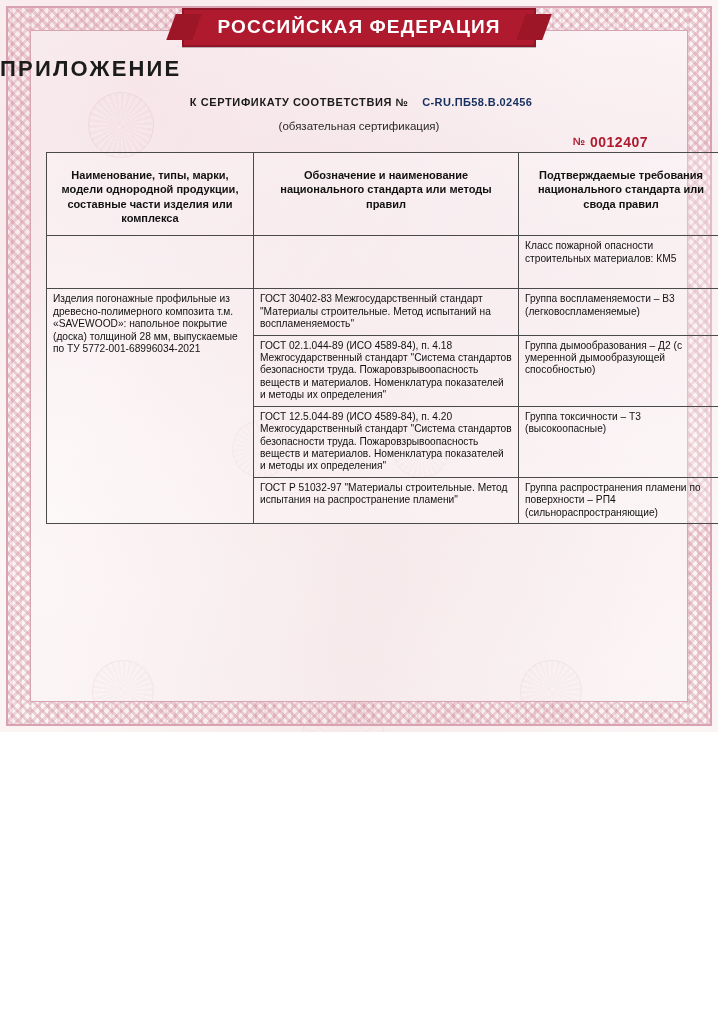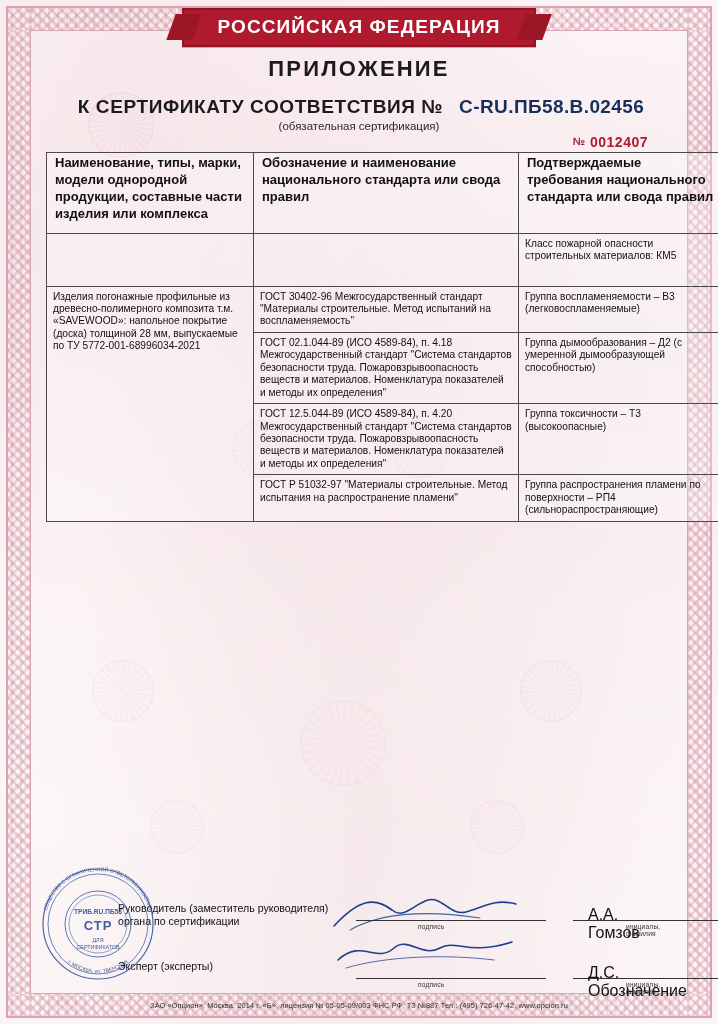--- a/index.html
+++ b/index.html
@@ -6,21 +6,21 @@
     margin: 0;
     padding: 0;
     background: #fff;
   }
   body {
     font-family: "Liberation Sans", sans-serif;
   }
   .page {
     position: relative;
     width: 718px;
-    height: 1024px;
+    height: 732px;
     overflow: hidden;
     background:
       radial-gradient(ellipse at 20% 12%, rgba(226,176,186,0.22), rgba(255,255,255,0) 55%),
       radial-gradient(ellipse at 80% 40%, rgba(222,178,190,0.18), rgba(255,255,255,0) 60%),
       radial-gradient(ellipse at 50% 85%, rgba(226,186,194,0.20), rgba(255,255,255,0) 60%),
       linear-gradient(180deg, #fdf7f8 0%, #fbf3f5 30%, #fdf8f8 60%, #fbf4f5 100%);
   }
 
   
   .border-outer {
@@ -98,32 +98,32 @@
     background: #9c1628;
     transform: skewX(-20deg);
   }
   .ribbon::before { left: -13px; }
   .ribbon::after  { right: -13px; }
 
   .title-main {
     position: absolute;
     top: 56px;
     left: 0; right: 0;
-    text-align: center;
+    text-align: left;
     font-size: 22px;
     font-weight: bold;
     letter-spacing: 2.2px;
     color: #1b1b1b;
   }
   .title-sub {
     position: absolute;
     top: 96px;
     left: 4px; right: 0;
     text-align: center;
-    font-size: 19px;
+    font-size: 11px;
     font-weight: bold;
     letter-spacing: 0.6px;
     color: #1b1b1b;
   }
   .title-sub .num-label { font-weight: bold; }
   .cert-number {
     color: #16305e;
     font-weight: bold;
     letter-spacing: 0.4px;
     margin-left: 10px;
@@ -159,24 +159,24 @@
   }
   table.cert th, table.cert td {
     border: 1px solid #4a4a4a;
     vertical-align: top;
     padding: 4px 6px;
     font-size: 10.2px;
     line-height: 1.22;
     color: #111;
   }
   table.cert th {
-    text-align: left;
-    font-weight: bold;
-    font-size: 13px;
-    padding: 2px 8px 10px 8px;
+    text-align: center;
+    font-weight: bold;
+    font-size: 11px;
+    padding: 15px 8px 10px 8px;
     line-height: 1.3;
   }
   .col1 { width: 190px; }
   .col2 { width: 248px; }
   .col3 { width: 188px; }
   .row-tall td { height: 44px; }
 
   
   .sign-block {
     position: absolute;
@@ -292,33 +292,33 @@
 
     <div class="blank-number">
       <span class="nn">№</span>
       <span>0012407</span>
     </div>
 
     <table class="cert">
       <thead>
         <tr>
           <th class="col1">Наименование, типы, марки, модели однородной продукции, составные части изделия или комплекса</th>
-          <th class="col2">Обозначение и наименование национального стандарта или свода правил</th>
+          <th class="col2">Обозначение и наименование национального стандарта или методы правил</th>
           <th class="col3">Подтверждаемые требования национального стандарта или свода правил</th>
         </tr>
       </thead>
       <tbody>
         <tr class="row-tall">
           <td></td>
           <td></td>
           <td>Класс пожарной опасности строительных материалов: КМ5</td>
         </tr>
         <tr>
           <td rowspan="4">Изделия погонажные профильные из древесно-полимерного композита т.м. «SAVEWOOD»: напольное покрытие (доска) толщиной 28 мм, выпускаемые по ТУ 5772-001-68996034-2021</td>
-          <td>ГОСТ 30402-96 Межгосударственный стандарт "Материалы строительные. Метод испытаний на воспламеняемость"</td>
+          <td>ГОСТ 30402-83 Межгосударственный стандарт "Материалы строительные. Метод испытаний на воспламеняемость"</td>
           <td>Группа воспламеняемости – В3 (легковоспламеняемые)</td>
         </tr>
         <tr>
           <td>ГОСТ 02.1.044-89 (ИСО 4589-84), п. 4.18 Межгосударственный стандарт "Система стандартов безопасности труда. Пожаровзрывоопасность веществ и материалов. Номенклатура показателей и методы их определения"</td>
           <td>Группа дымообразования – Д2 (с умеренной дымообразующей способностью)</td>
         </tr>
         <tr>
           <td>ГОСТ 12.5.044-89 (ИСО 4589-84), п. 4.20 Межгосударственный стандарт "Система стандартов безопасности труда. Пожаровзрывоопасность веществ и материалов. Номенклатура показателей и методы их определения"</td>
           <td>Группа токсичности – Т3 (высокоопасные)</td>
         </tr>
@@ -378,16 +378,15 @@
         <text x="64" y="64" font-size="13" text-anchor="middle" font-weight="bold" letter-spacing="1">СТР</text>
         <text x="64" y="76" font-size="5.4" text-anchor="middle">ДЛЯ</text>
         <text x="64" y="83" font-size="5.4" text-anchor="middle">СЕРТИФИКАТОВ</text>
       </g>
       <defs>
         <path id="arcTop" d="M 11 58 A 53 53 0 0 1 117 58" fill="none"></path>
         <path id="arcBottom" d="M 15 58 A 49 49 0 0 0 113 58" fill="none"></path>
       </defs>
     </svg>
 
-    <div class="footer">ЗАО «Опцион», Москва, 2014 г. «Б», лицензия № 05-05-09/003 ФНС РФ, ТЗ №887   Тел.: (495) 726-47-42,   www.opcion.ru</div>
 
   </div>
 </div>
 
 </body></html>

